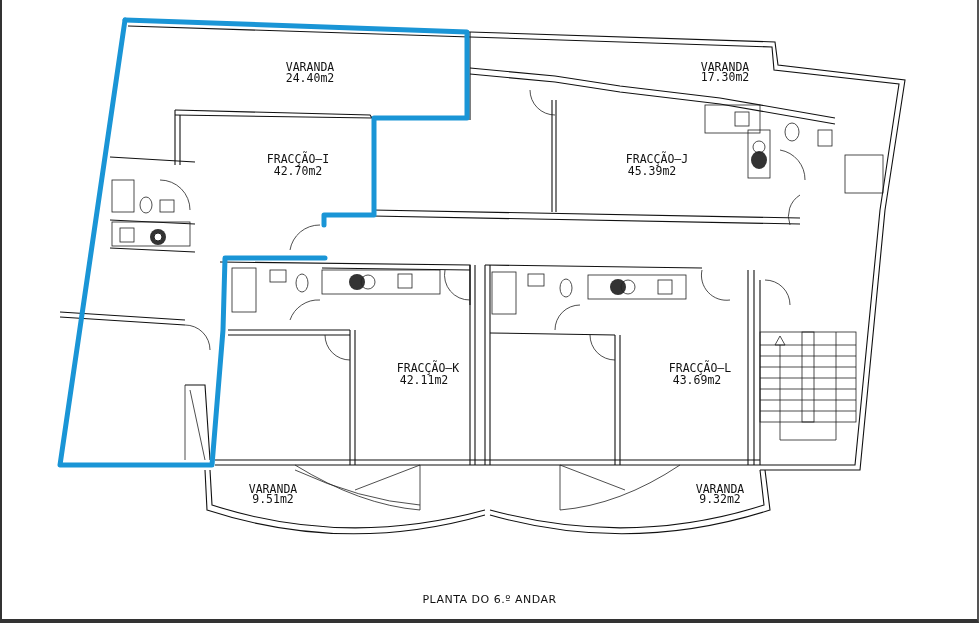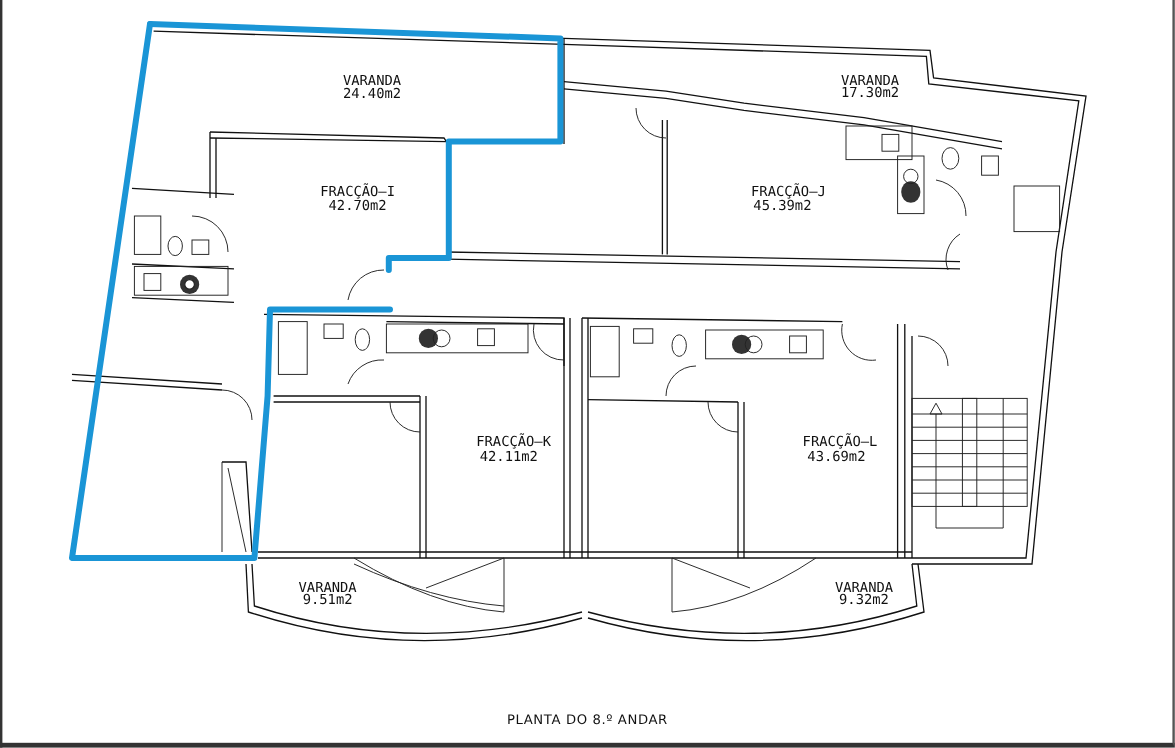--- a/index.html
+++ b/index.html
@@ -170,13 +170,13 @@
     <text class="lbl" x="697" y="384">43.69m2</text>
 
     <text class="lbl" x="273" y="493">VARANDA</text>
     <text class="lbl" x="273" y="503">9.51m2</text>
 
     <text class="lbl" x="720" y="493">VARANDA</text>
     <text class="lbl" x="720" y="503">9.32m2</text>
   </g>
 </svg>
 
-<div class="title">PLANTA DO 8.º ANDAR</div>
+<div class="title">PLANTA DO 6.º ANDAR</div>
 
 </body></html>

